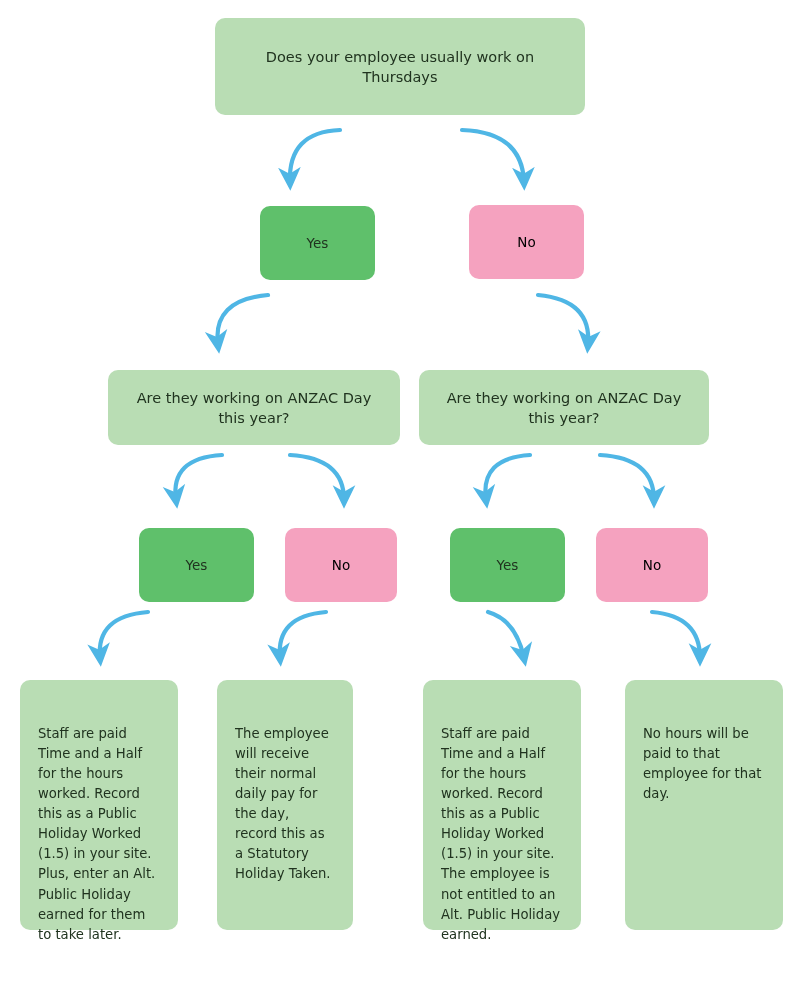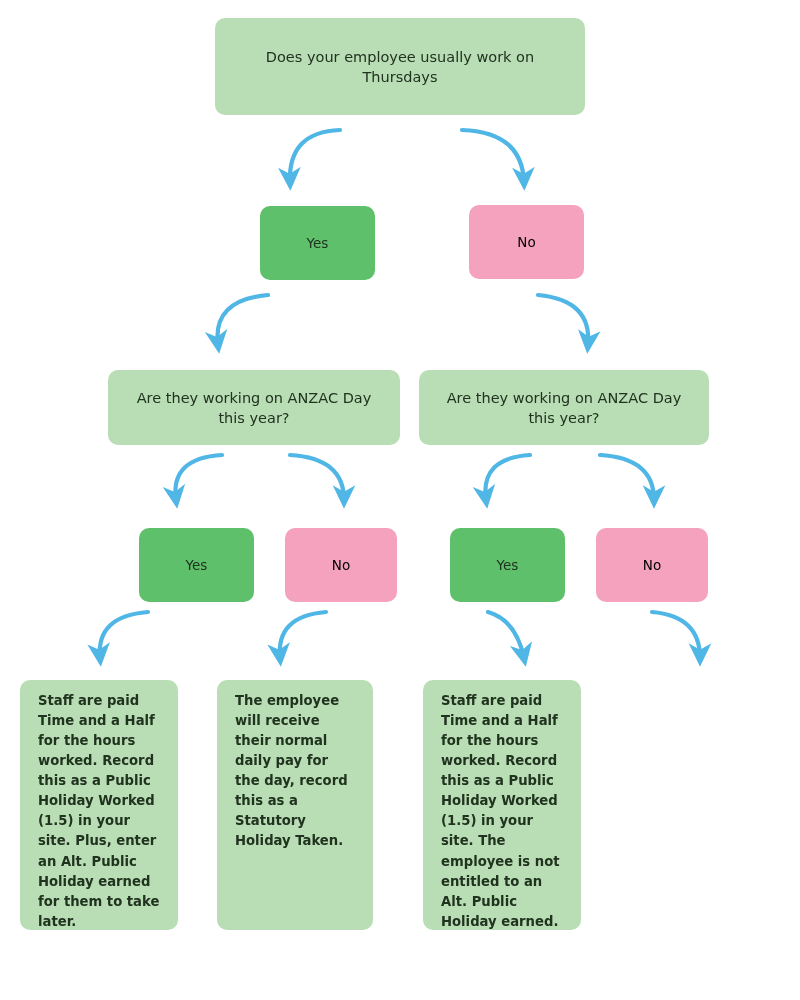--- a/index.html
+++ b/index.html
@@ -52,23 +52,22 @@
     background: #f5a2bf;
     font-size: 13.5px;
     color: #000000;
   }
   .node.outcome {
     background: #b9ddb4;
     font-size: 13.2px;
     align-items: flex-start;
     justify-content: flex-start;
     text-align: left;
-    padding: 11px 18px 14px 18px;
+    padding: 44px 18px 14px 18px;
     line-height: 1.52;
-    font-weight: bold;
   }
   .node.outcome .txt {
     display: block;
     width: 100%;
   }
 </style>
 </head>
 <body>
 
 <div id="canvas">
@@ -132,20 +131,23 @@
   <div class="node yes" style="left:421px; top:528px; width:115px; height:74px;">
     <span>Yes</span>
   </div>
   <div class="node no" style="left:596px; top:528px; width:112px; height:74px;">
     <span>No</span>
   </div>
 
   <div class="node outcome" style="left:20px; top:680px; width:158px; height:250px;">
     <span class="txt">Staff are paid Time and a Half for the hours worked. Record this as a Public Holiday Worked (1.5) in your site. Plus, enter an Alt. Public Holiday earned for them to take later.</span>
   </div>
-  <div class="node outcome" style="left:217px; top:680px; width:156px; height:250px;">
+  <div class="node outcome" style="left:217px; top:680px; width:136px; height:250px;">
     <span class="txt">The employee will receive their normal daily pay for the day, record this as a Statutory Holiday Taken.</span>
   </div>
   <div class="node outcome" style="left:423px; top:680px; width:158px; height:250px;">
     <span class="txt">Staff are paid Time and a Half for the hours worked. Record this as a Public Holiday Worked (1.5) in your site. The employee is not entitled to an Alt. Public Holiday earned.</span>
   </div>
+  <div class="node outcome" style="left:625px; top:680px; width:158px; height:250px;">
+    <span class="txt">No hours will be paid to that employee for that day.</span>
+  </div>
 
 </div>
 
 </body></html>

